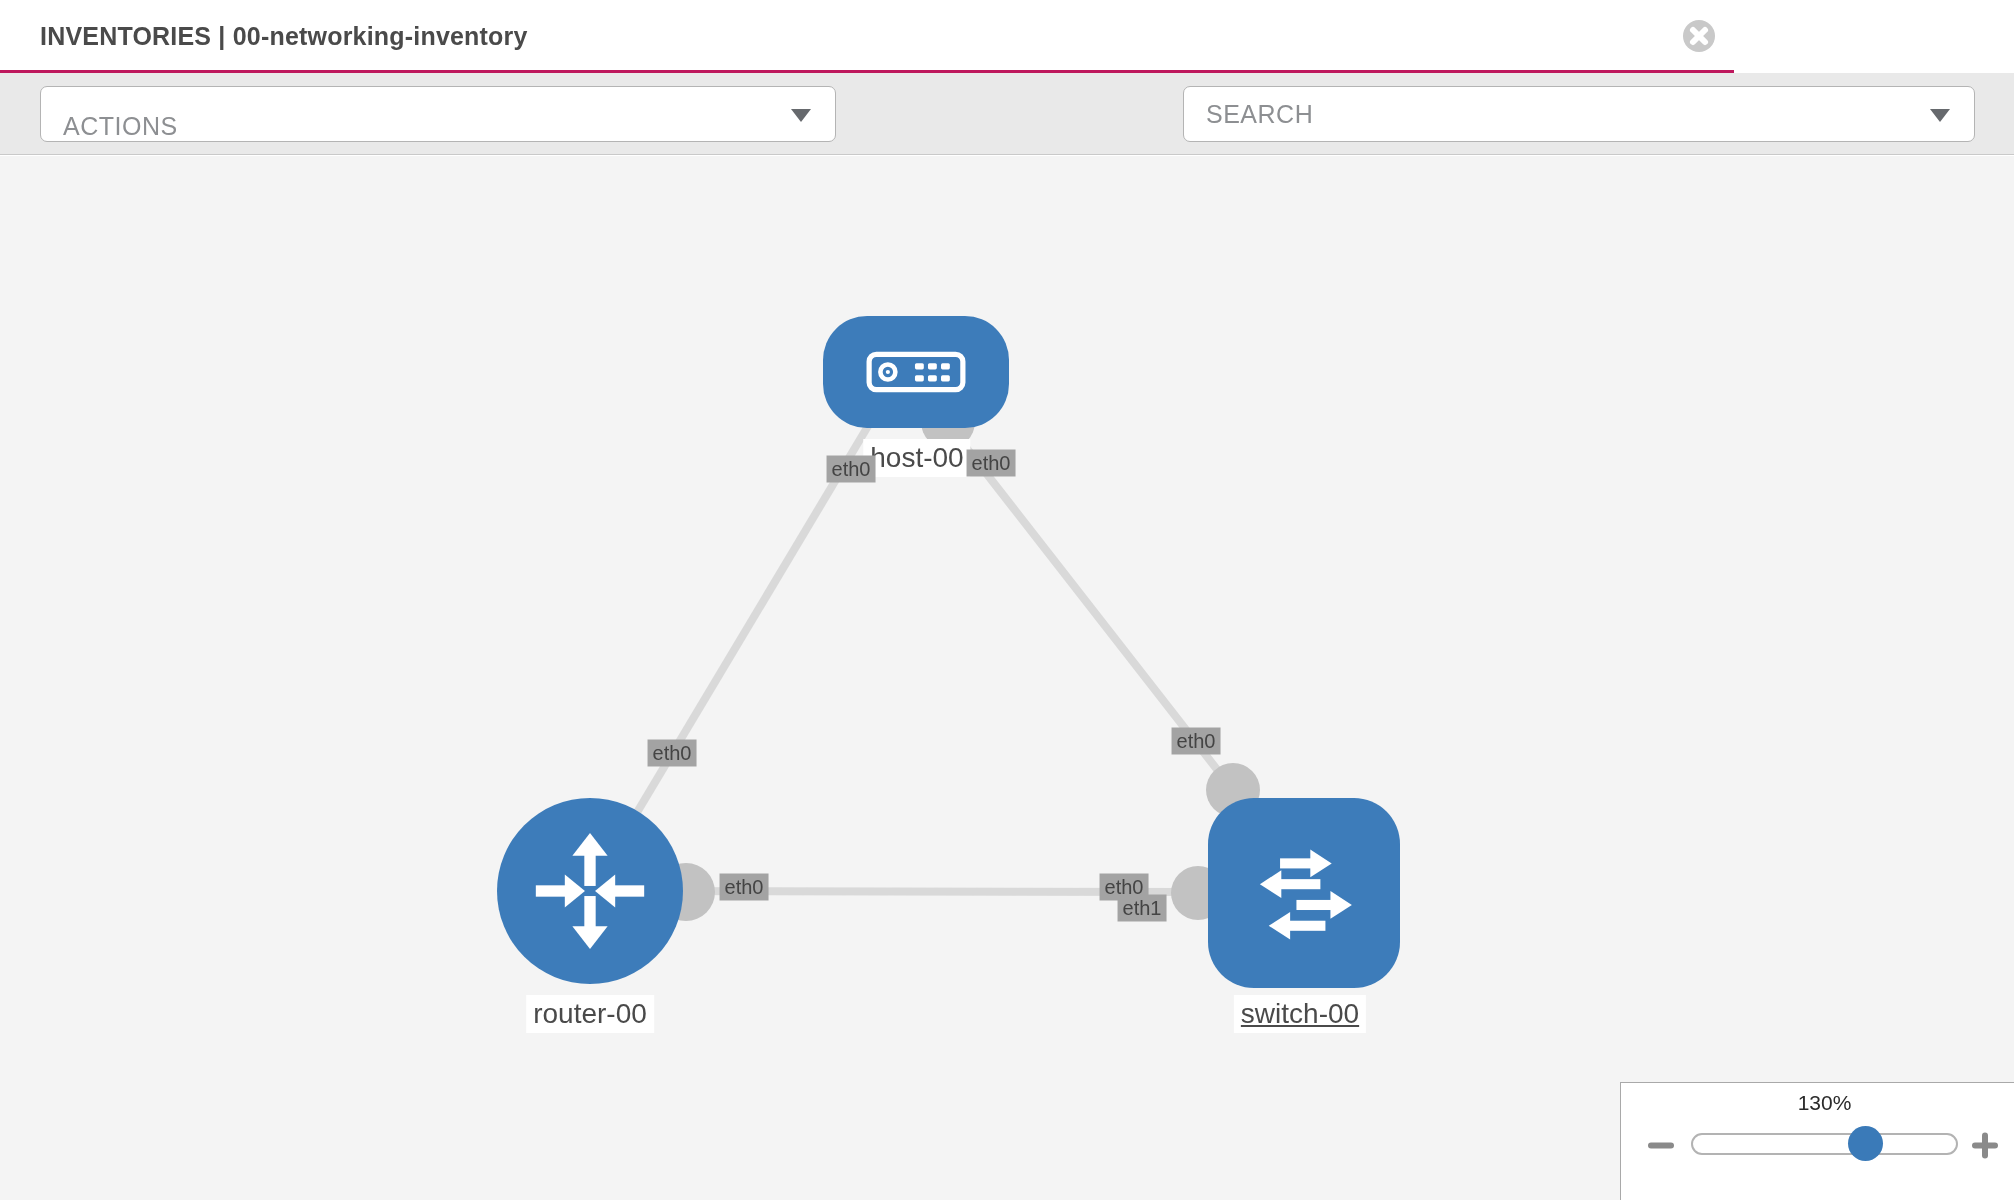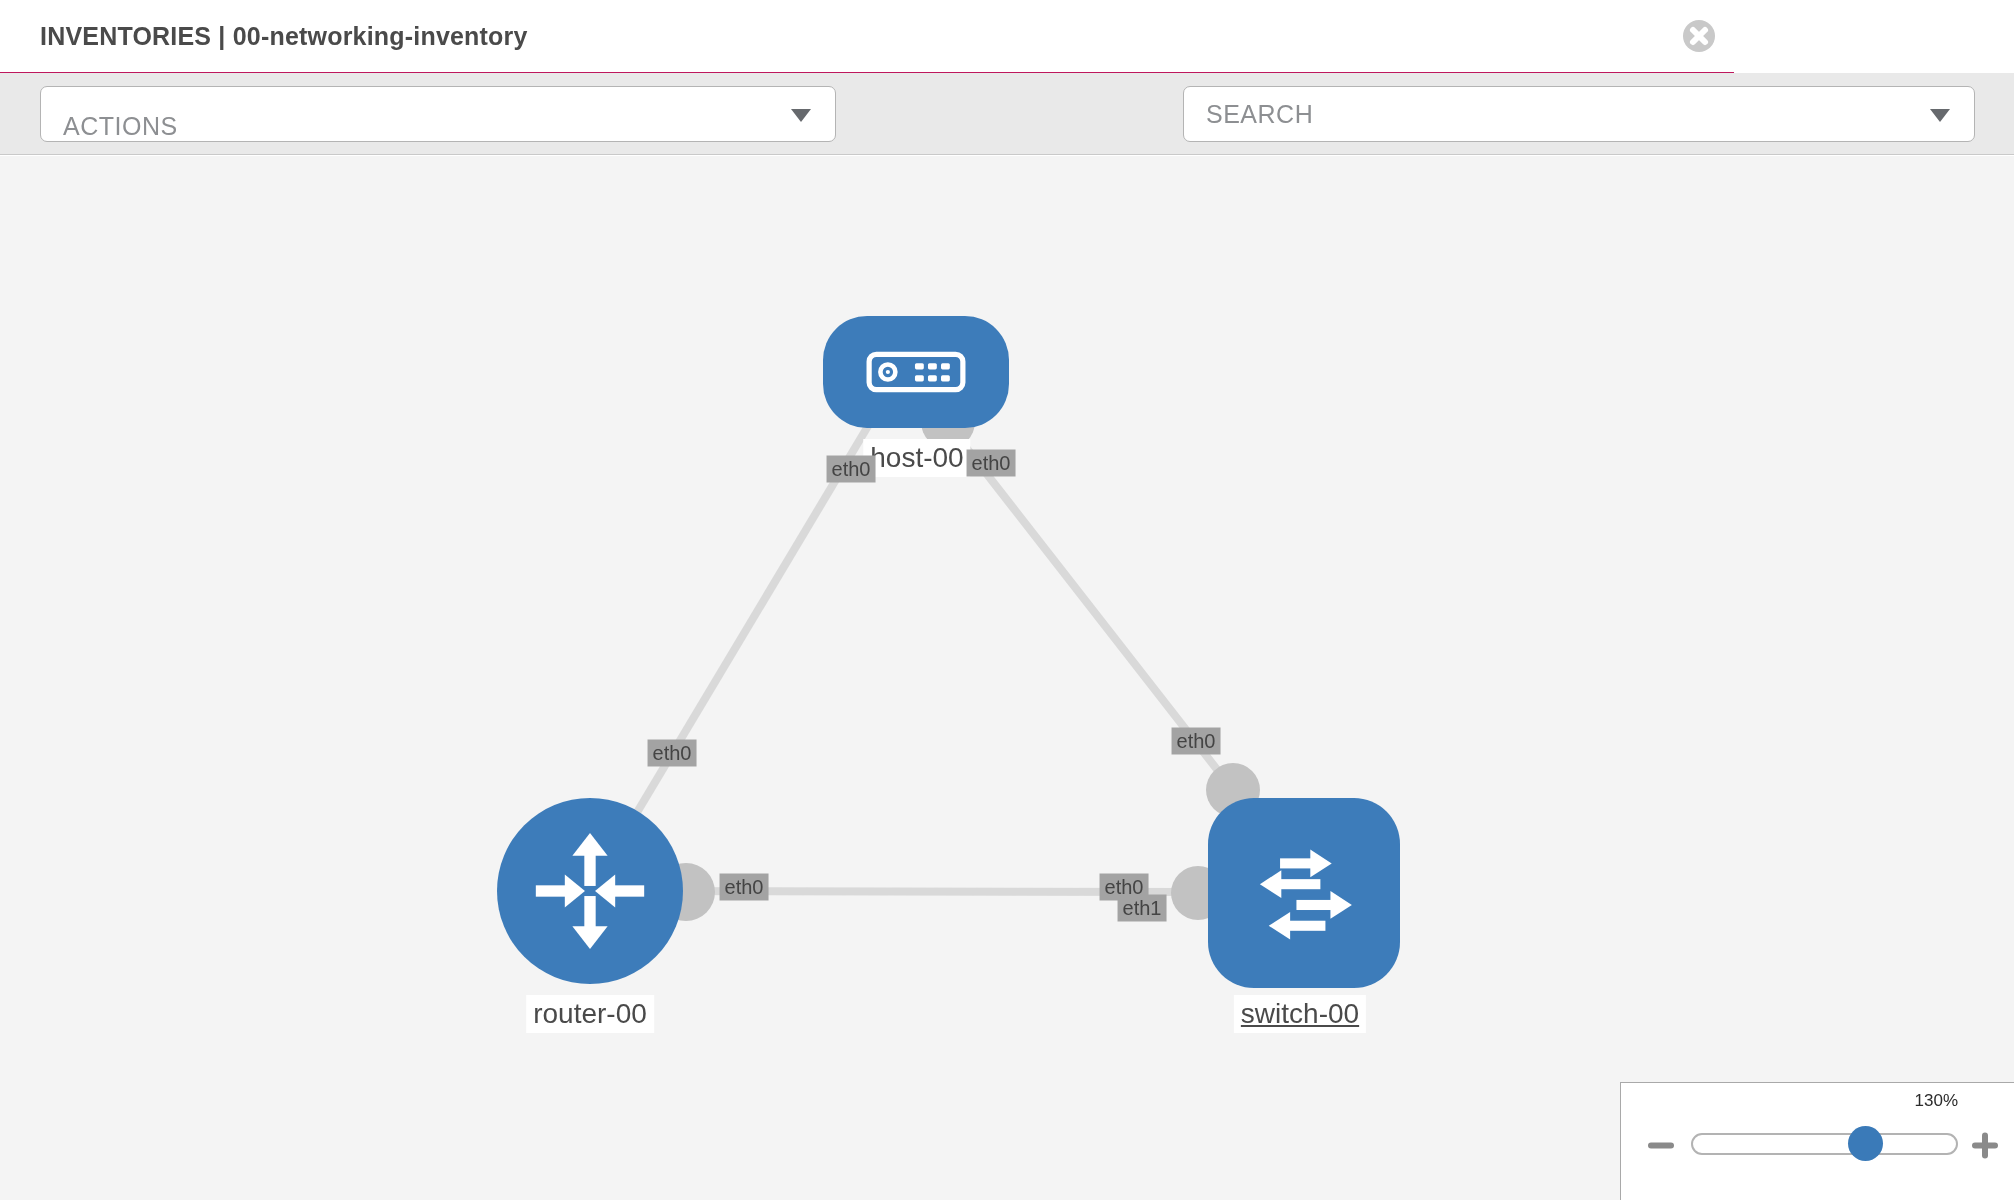--- a/index.html
+++ b/index.html
@@ -1,21 +1,21 @@
 <!DOCTYPE html>
 <html><head>
 <meta charset="utf-8">
 <style>
   * { margin:0; padding:0; box-sizing:border-box; }
   html,body { width:2014px; height:1200px; }
   body { font-family:"Liberation Sans", sans-serif; }
   .screen { position:relative; width:2014px; height:1200px; background:#ffffff; overflow:hidden; }
 
   
-  .header { position:absolute; left:0; top:0; width:1734px; height:73px; background:#ffffff; border-bottom:1px solid #be185d; }
+  .header { position:absolute; left:0; top:0; width:1734px; height:73px; background:#ffffff; border-bottom:3px solid #be185d; }
   .page-title { position:absolute; left:40px; top:0; line-height:72px; font-size:25px; font-weight:700; color:#4a4a4a; letter-spacing:0.2px; }
   .close-btn { position:absolute; right:18px; top:19px; width:34px; height:34px; cursor:pointer; }
 
   
   .toolbar { position:absolute; left:0; top:73px; width:2014px; height:82px; background:#e9e9e9; border-bottom:1px solid #c9c9c9; }
   .select-box { position:absolute; top:13px; height:56px; background:#ffffff; border:1px solid #b4b4b4; border-radius:7px; display:flex; align-items:center; padding:0 22px; cursor:pointer; }
   .select-box .sel-label { font-size:25px; color:#8d8f92; letter-spacing:0.5px; }
   .caret { position:absolute; right:24px; top:50%; margin-top:-5px; width:0; height:0; border-left:10px solid transparent; border-right:10px solid transparent; border-top:13px solid #66696d; }
   .actions-box { left:40px; width:796px;align-items:flex-end; }
   .search-box { left:1183px; width:792px; }
@@ -30,21 +30,21 @@
   .node { position:absolute; background:#3d7cba; display:flex; align-items:center; justify-content:center; cursor:pointer; }
   .node-host { left:823px; top:160px; width:186px; height:112px; border-radius:44px; }
   .node-router { left:497px; top:642px; width:186px; height:186px; border-radius:50%; }
   .node-switch { left:1208px; top:642px; width:192px; height:190px; border-radius:46px; }
 
   .node-label { position:absolute; transform:translate(-50%,-50%); background:#ffffff; color:#4a4a4a; font-size:28px; padding:3px 7px; white-space:nowrap; }
   .iface-label { position:absolute; transform:translate(-50%,-50%); background:#a3a3a3; color:#444444; font-size:20px; padding:2px 5px; white-space:nowrap; }
 
   
   .zoom-panel { position:absolute; left:1620px; top:1082px; width:398px; height:122px; background:#ffffff; border:1px solid #a9a9a9; }
-  .zoom-level { position:absolute; left:70px; top:8px; width:267px; text-align:right; font-size:17px; color:#2b2b2b; }
+  .zoom-level { position:absolute; left:70px; top:8px; width:267px; text-align:center; font-size:21px; color:#2b2b2b; }
   .zoom-btn { position:absolute; top:44px; width:36px; height:36px; cursor:pointer; }
   .zoom-out-pos { left:22px; }
   .zoom-in-pos { left:346px; }
   .zoom-slider { position:absolute; left:70px; top:50px; width:267px; height:22px; background:#ffffff; border:2px solid #b3b3b3; border-radius:12px; cursor:pointer; }
   .zoom-handle { position:absolute; left:155px; top:-9px; width:35px; height:35px; border-radius:50%; background:#3a7ab8; cursor:pointer; }
 </style>
 </head>
 <body>
 
 <div class="screen">

